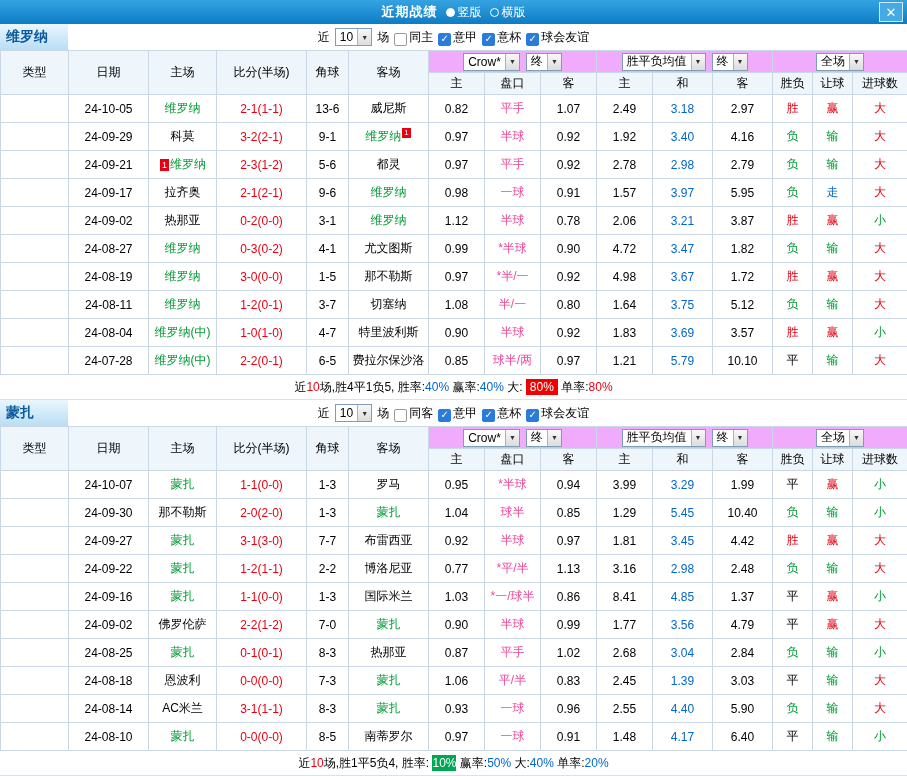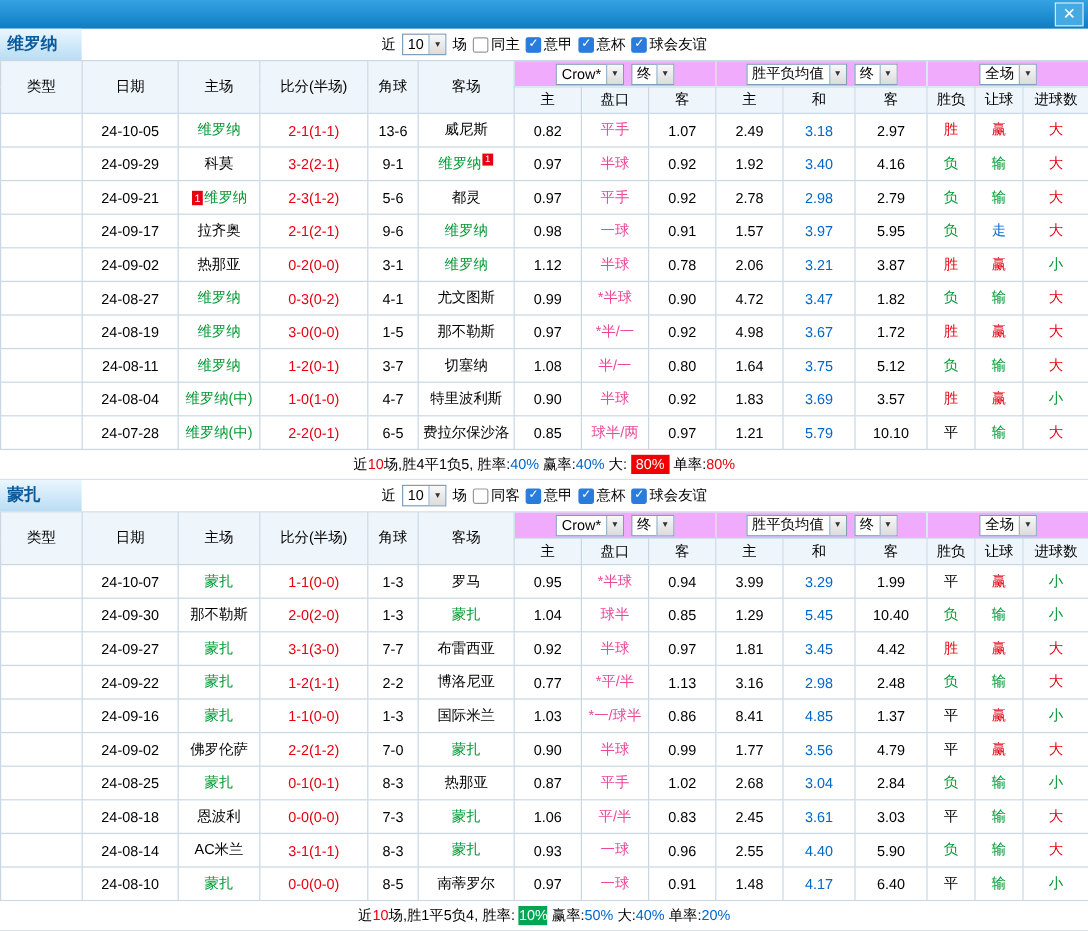--- a/index.html
+++ b/index.html
@@ -18,21 +18,21 @@
   
   .filter-row { height:26px; position:relative; display:flex; align-items:center; background:#fff; }
   .team-label { width:68px; height:100%; background:linear-gradient(180deg,#eaf6fe,#b9ddf4); color:#0a5a9c; font-weight:bold; font-size:14px; display:flex; align-items:center; padding-left:6px; }
   .filter-controls { position:absolute; left:0; right:0; display:flex; justify-content:center; align-items:center; gap:5px; pointer-events:none; }
   .filter-controls > * { pointer-events:auto; }
 
   .select { display:inline-flex; align-items:center; height:18px; border:1px solid #7f9db9; background:#fff; cursor:pointer; }
   .sel-txt { padding:0 4px; white-space:nowrap; }
   .sel-arr { width:14px; align-self:stretch; background:linear-gradient(#f8f8f8,#dcdcdc); border-left:1px solid #9db8cc; font-size:7px; display:flex; align-items:center; justify-content:center; color:#333; }
 
-  .cbwrap { display:inline-flex; align-items:center; gap:2px; cursor:pointer; }
+  .cbwrap { display:inline-flex; align-items:flex-end; gap:2px; cursor:pointer; }
   .cb { width:13px; height:13px; border:1px solid #999; background:#fff; display:inline-flex; align-items:center; justify-content:center; font-size:10px; line-height:1; color:#fff; border-radius:2px; }
   .cb.on { background:#2a7cdc; border-color:#2a7cdc; }
 
   
   table.stats { width:907px; border-collapse:collapse; table-layout:fixed; }
   .stats th, .stats td { border:1px solid #c9d8e4; text-align:center; overflow:hidden; white-space:nowrap; padding:0; }
   .stats thead th { background:#eef5fb; font-weight:normal; height:22px; }
   .stats thead th.dd-cell { background:#f0abfc; }
   .dd-cell .select { margin:0 3px; vertical-align:middle; }
   .stats tbody td { height:28px; background:#fff; }
@@ -58,20 +58,31 @@
   
   .summary { height:25px; display:flex; align-items:center; justify-content:center; border-bottom:1px solid #d7e2ea; background:#fff; }
   .summary span { white-space:pre; }
   .badge-red   { background:#f00000; color:#fff; padding:1px 4px; }
   .badge-green { background:#00a651; color:#fff; padding:1px 0; }
 </style>
 </head>
 <body>
 
 <div class="titlebar">
+  <div class="tb-center">
+    <span class="tb-title">近期战绩</span>
+    <span class="radio-group">
+      <span class="radio on"></span>
+      <span>竖版</span>
+    </span>
+    <span class="radio-group">
+      <span class="radio"></span>
+      <span>横版</span>
+    </span>
+  </div>
   <div class="close-btn">
     <span>✕</span>
   </div>
 </div>
 
 <div id="sections">
     <div class="section">
       <div class="filter-row">
         <div class="team-label">维罗纳</div>
         <div class="filter-controls">
@@ -551,21 +562,21 @@
             <td class="type-cell t-league">意甲</td>
             <td>24-08-18</td>
             <td><span class="opp-team">恩波利</span></td>
             <td class="score">0-0(0-0)</td>
             <td>7-3</td>
             <td><span class="self-team">蒙扎</span></td>
             <td>1.06</td>
             <td class="hcap">平/半</td>
             <td>0.83</td>
             <td>2.45</td>
-            <td class="eu-draw">3.61</td>
+            <td class="eu-draw">1.39</td>
             <td>3.03</td>
             <td>平</td>
             <td class="c-green">输</td>
             <td class="c-red">大</td>
           </tr>
           <tr>
             <td class="type-cell t-friendly">球会友谊</td>
             <td>24-08-14</td>
             <td><span class="opp-team">AC米兰</span></td>
             <td class="score">3-1(1-1)</td>

